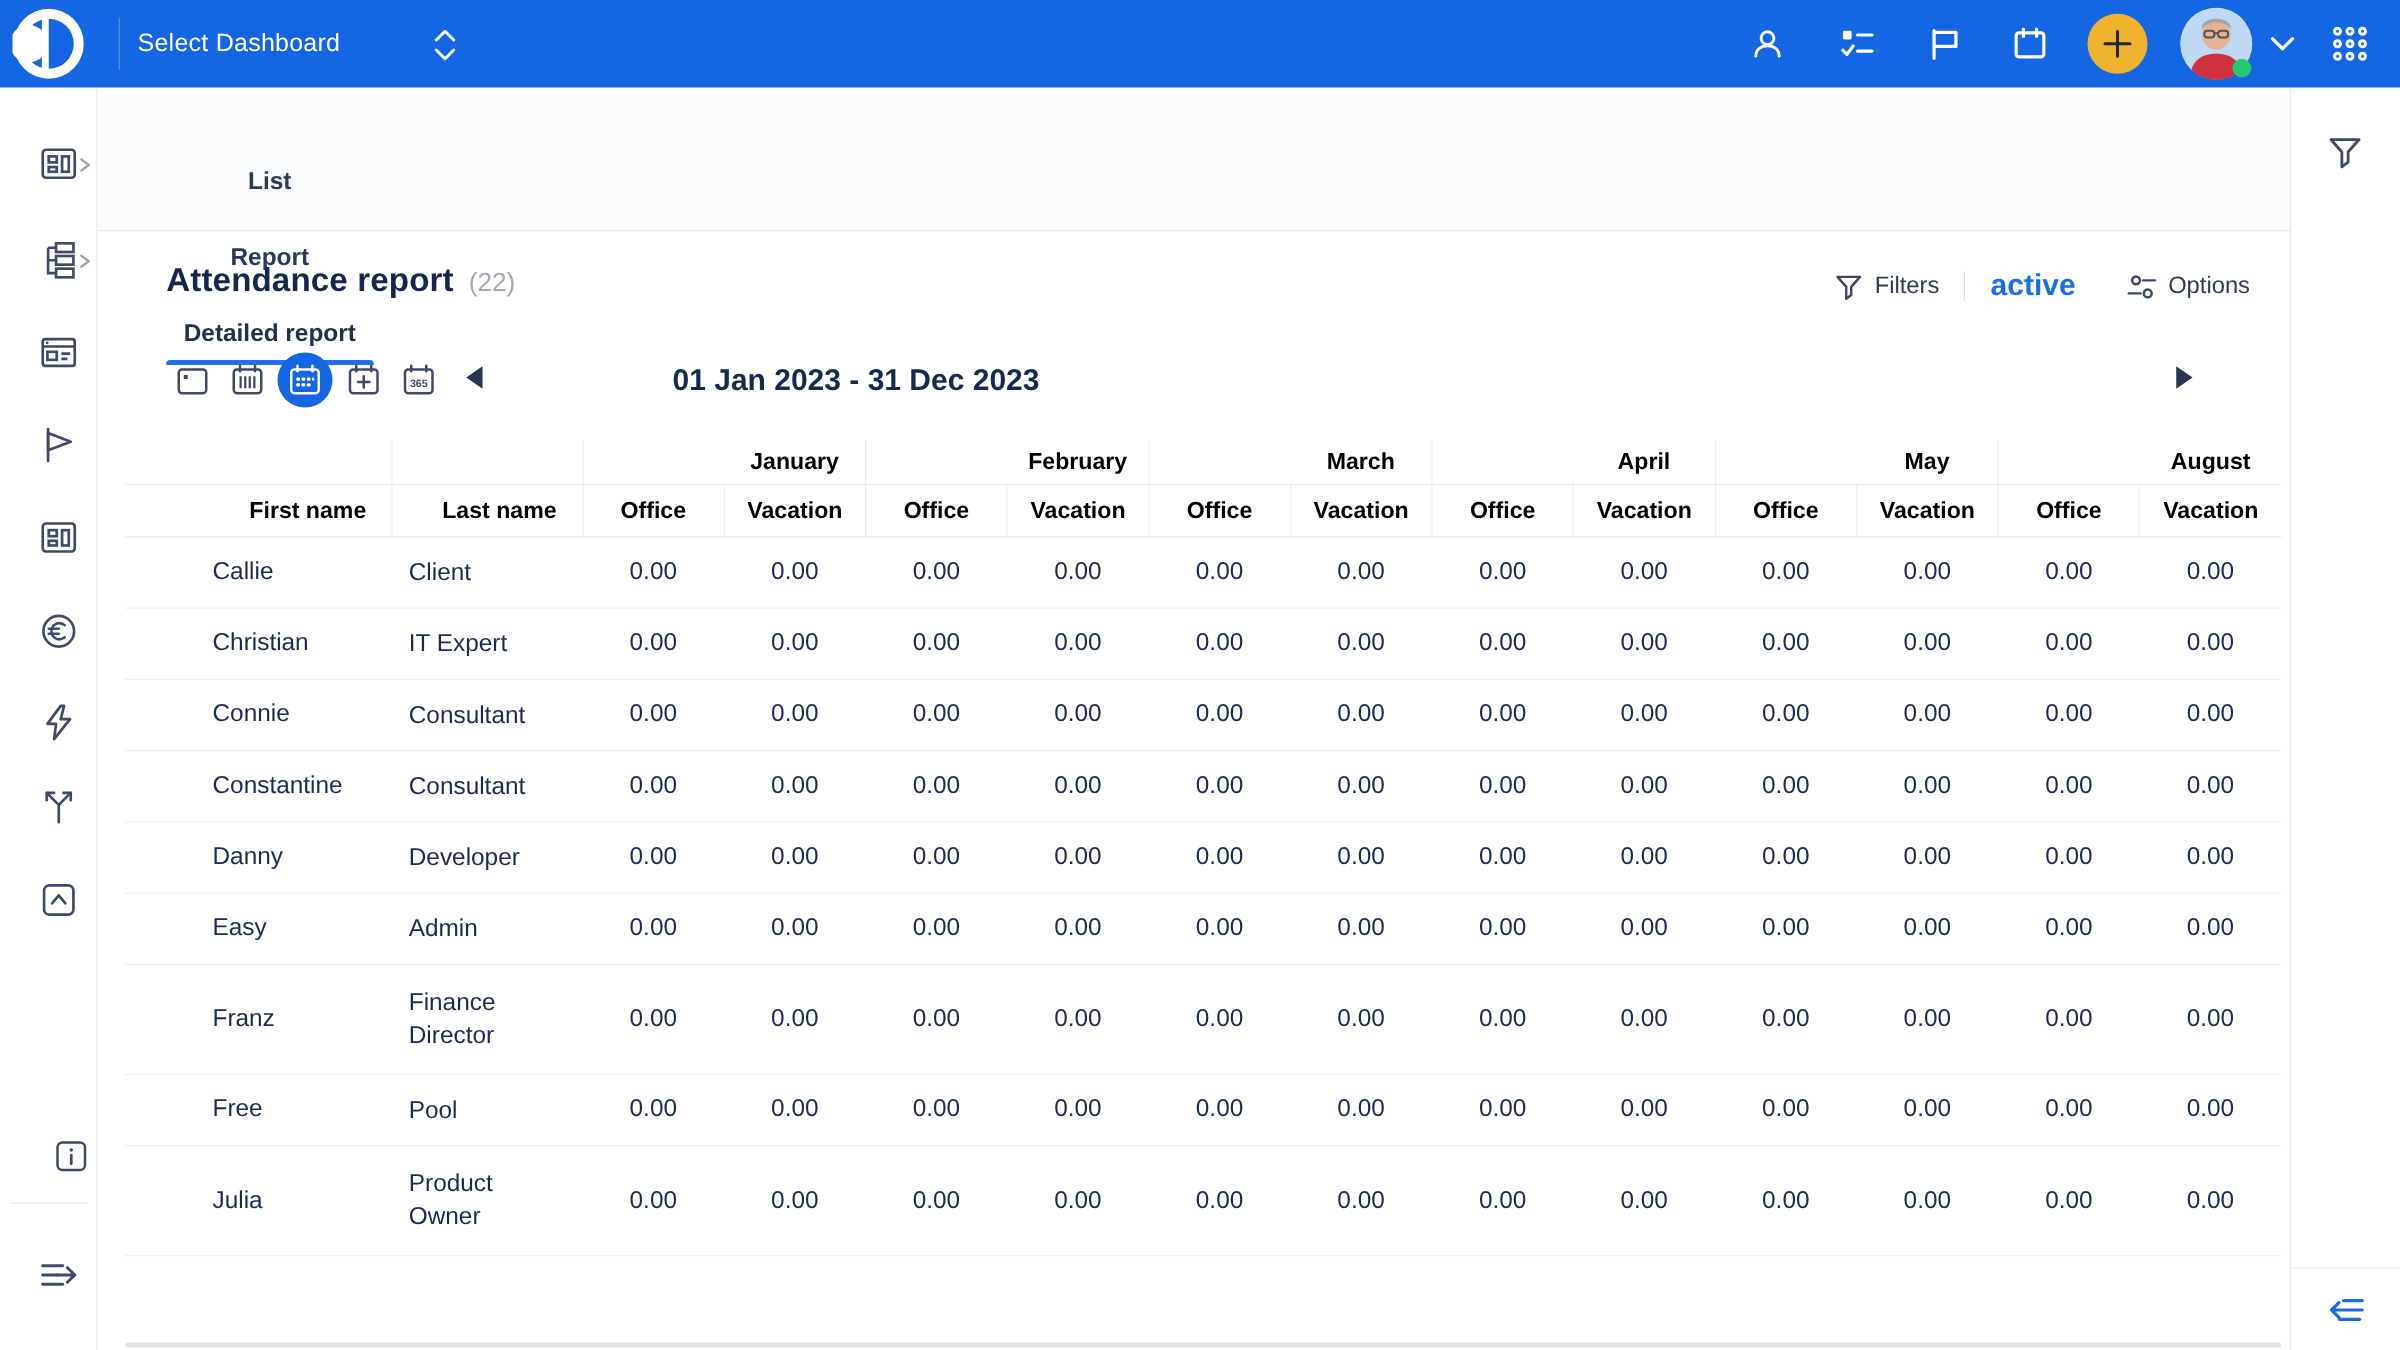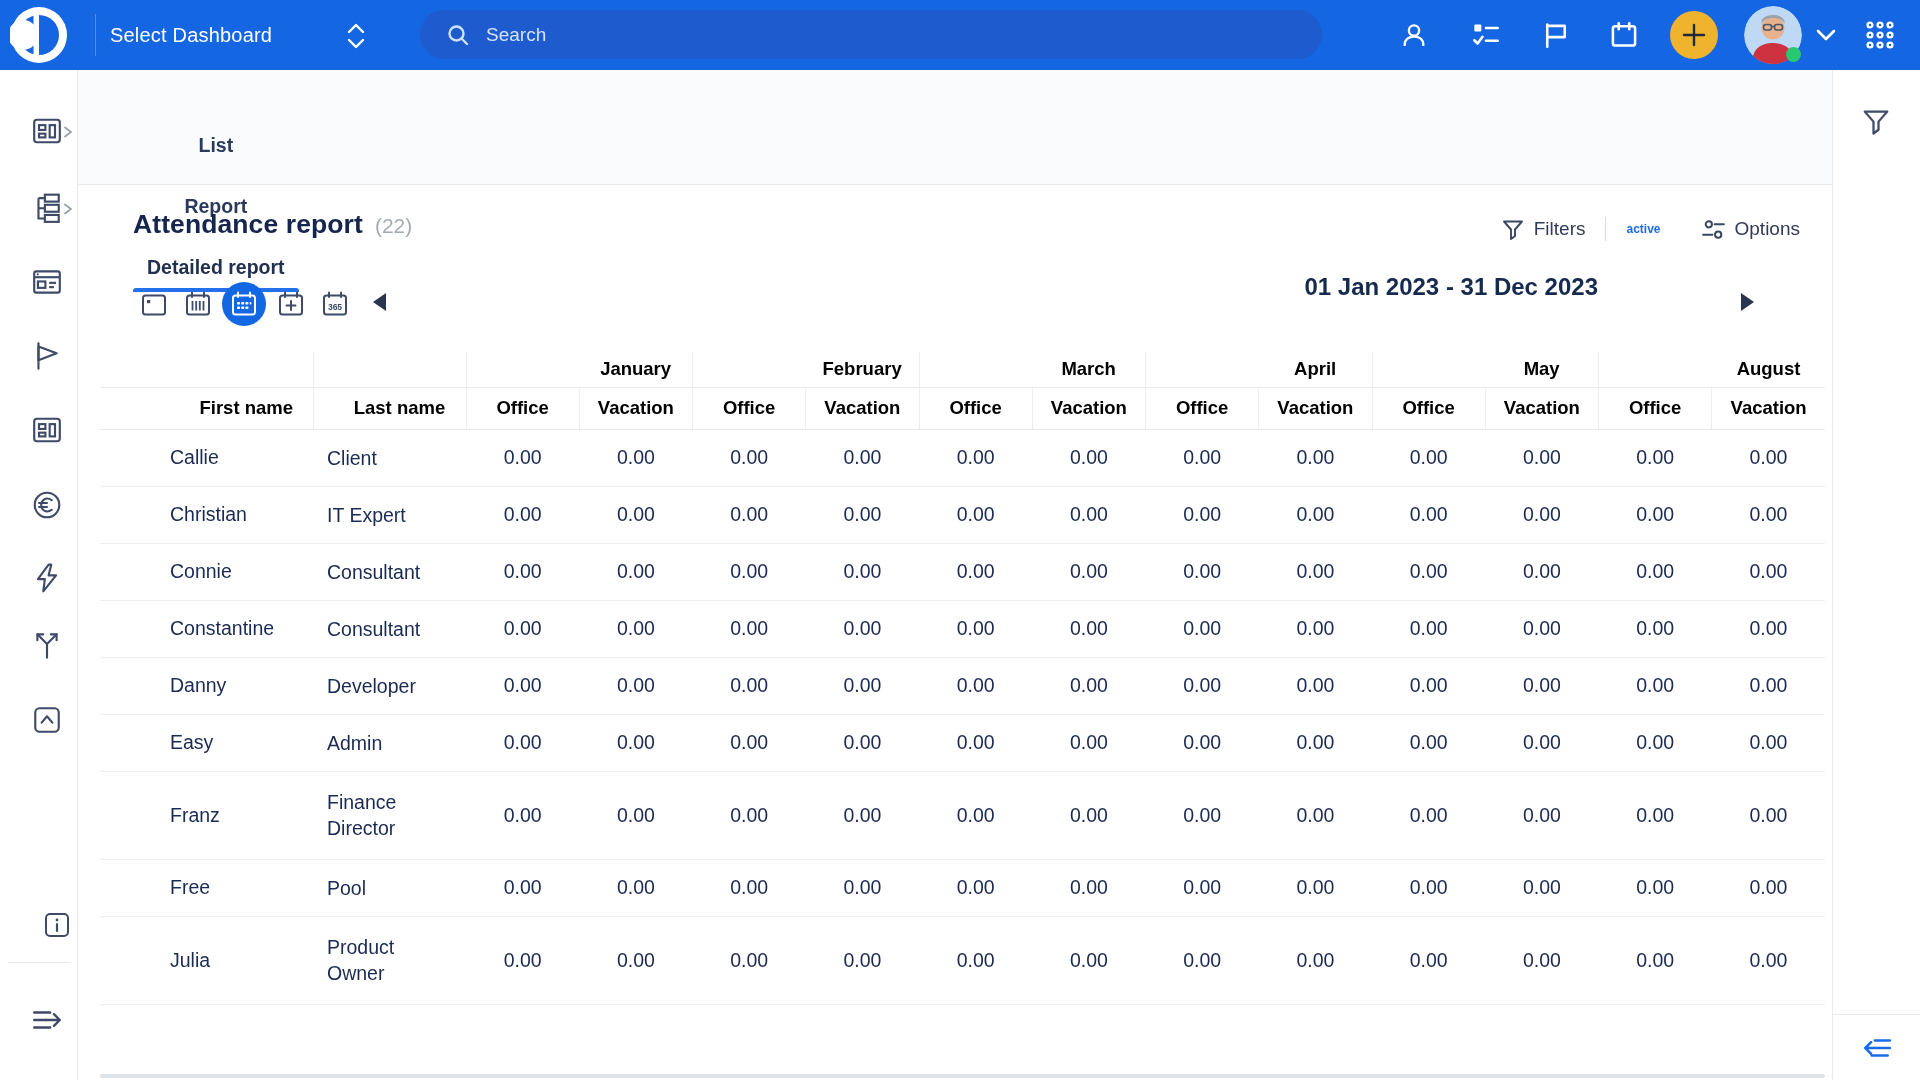--- a/index.html
+++ b/index.html
@@ -47,31 +47,31 @@
   .tab.active::after { content:""; position:absolute; left:0; right:0; bottom:-13px; height:4px; border-radius:3px 3px 0 0; background:#2470EB; }
 
   .title-row { position:absolute; left:0; top:115px; width:1754px; height:80px; }
   .page-title { position:absolute; left:55px; top:24px; display:flex; align-items:baseline; gap:12px; }
   .page-title .t { font-size:26.5px; font-weight:700; color:#16254E; letter-spacing:.1px; }
   .page-title .c { font-size:21px; color:#A5ABB5; font-weight:400; }
   .filter-cluster { position:absolute; right:32px; top:26px; height:36px; display:flex; align-items:center; }
   .fc-item { display:flex; align-items:center; gap:9px; cursor:pointer; color:#3A4763; }
   .fc-item .lab { font-size:19px; font-weight:500; color:#303B55; }
   .fc-sep { width:1px; height:24px; background:#D9DCE1; margin:0 20px; }
-  .active-link { font-size:12px; font-weight:600; color:#1A6FE8; cursor:pointer; }
+  .active-link { font-size:24px; font-weight:600; color:#1A6FE8; cursor:pointer; }
   .options-gap { margin-left:40px; }
 
   .period-row { position:absolute; left:0; top:195px; width:1754px; height:90px; }
   .view-btns { position:absolute; left:56px; top:17px; display:flex; align-items:center; gap:5px; }
   .vbtn { width:39px; height:39px; border-radius:50%; display:flex; align-items:center; justify-content:center; color:#3E4A68; cursor:pointer; }
   .vbtn.active { background:#1467E2; color:#fff; width:44px; height:44px; }
   .nav-arrow { position:absolute; top:15px; width:44px; height:44px; display:flex; align-items:center; justify-content:center; cursor:pointer; }
   .nav-arrow.prev { left:280px; }
   .nav-arrow.next { left:1647px; }
-  .date-range { position:absolute; left:460px; top:0; width:1060px; text-align:right; font-size:24px; font-weight:600; color:#16294E; line-height:44px; }
+  .date-range { position:absolute; left:460px; top:18px; width:1060px; text-align:left; font-size:24px; font-weight:600; color:#16294E; line-height:44px; }
 
   
   .tablewrap { position:absolute; left:22px; top:282px; width:1725px; }
   table { border-collapse:collapse; table-layout:fixed; width:1725px; }
   col.c-first { width:213px; } col.c-last { width:153px; }
   thead th { font-size:18.5px; font-weight:600; color:#000000; border-right:1px solid #EDEEF1; background:#fff; }
   thead th:last-child { border-right:none; }
   thead tr.grp th { height:35px; border-bottom:1px solid #EAECEF; }
   thead tr.cols th { height:42px; border-bottom:1px solid #E6E8EC; text-align:center; }
   thead tr.grp th .glbl { display:block; width:50%; margin-left:auto; text-align:center; }
@@ -101,27 +101,20 @@
       </svg>
     </div>
     <div class="topbar-divider"></div>
     <div class="dash-select">
       <span class="lbl">Select Dashboard</span>
     </div>
     <svg class="updown" width="22" height="28" viewBox="0 0 22 28">
       <polyline points="4,10 11,3 18,10" fill="none" stroke="#fff" stroke-width="2.4" stroke-linecap="round" stroke-linejoin="round"></polyline>
       <polyline points="4,18 11,25 18,18" fill="none" stroke="#fff" stroke-width="2.4" stroke-linecap="round" stroke-linejoin="round"></polyline>
     </svg>
-    <div class="search-wrap">
-      <svg width="24" height="24" viewBox="0 0 24 24">
-        <circle cx="10.5" cy="10.5" r="7" fill="none" stroke="#CFE0F8" stroke-width="2.4"></circle>
-        <line x1="16" y1="16" x2="21" y2="21" stroke="#CFE0F8" stroke-width="2.4" stroke-linecap="round"></line>
-      </svg>
-      <input type="text" placeholder="Search" style="">
-    </div>
 
     <div class="top-icons">
       <div class="tico i1">
         <svg width="28" height="28" viewBox="0 0 24 24">
           <circle cx="12" cy="8.2" r="4.4" fill="none" stroke="currentColor" stroke-width="2"></circle>
           <path d="M4 20.5 C4 15.8 7.6 13.4 12 13.4 S20 15.8 20 20.5" fill="none" stroke="currentColor" stroke-width="2" stroke-linecap="round"></path>
         </svg>
       </div>
       <div class="tico i2">
         <svg width="28" height="28" viewBox="0 0 24 24">

